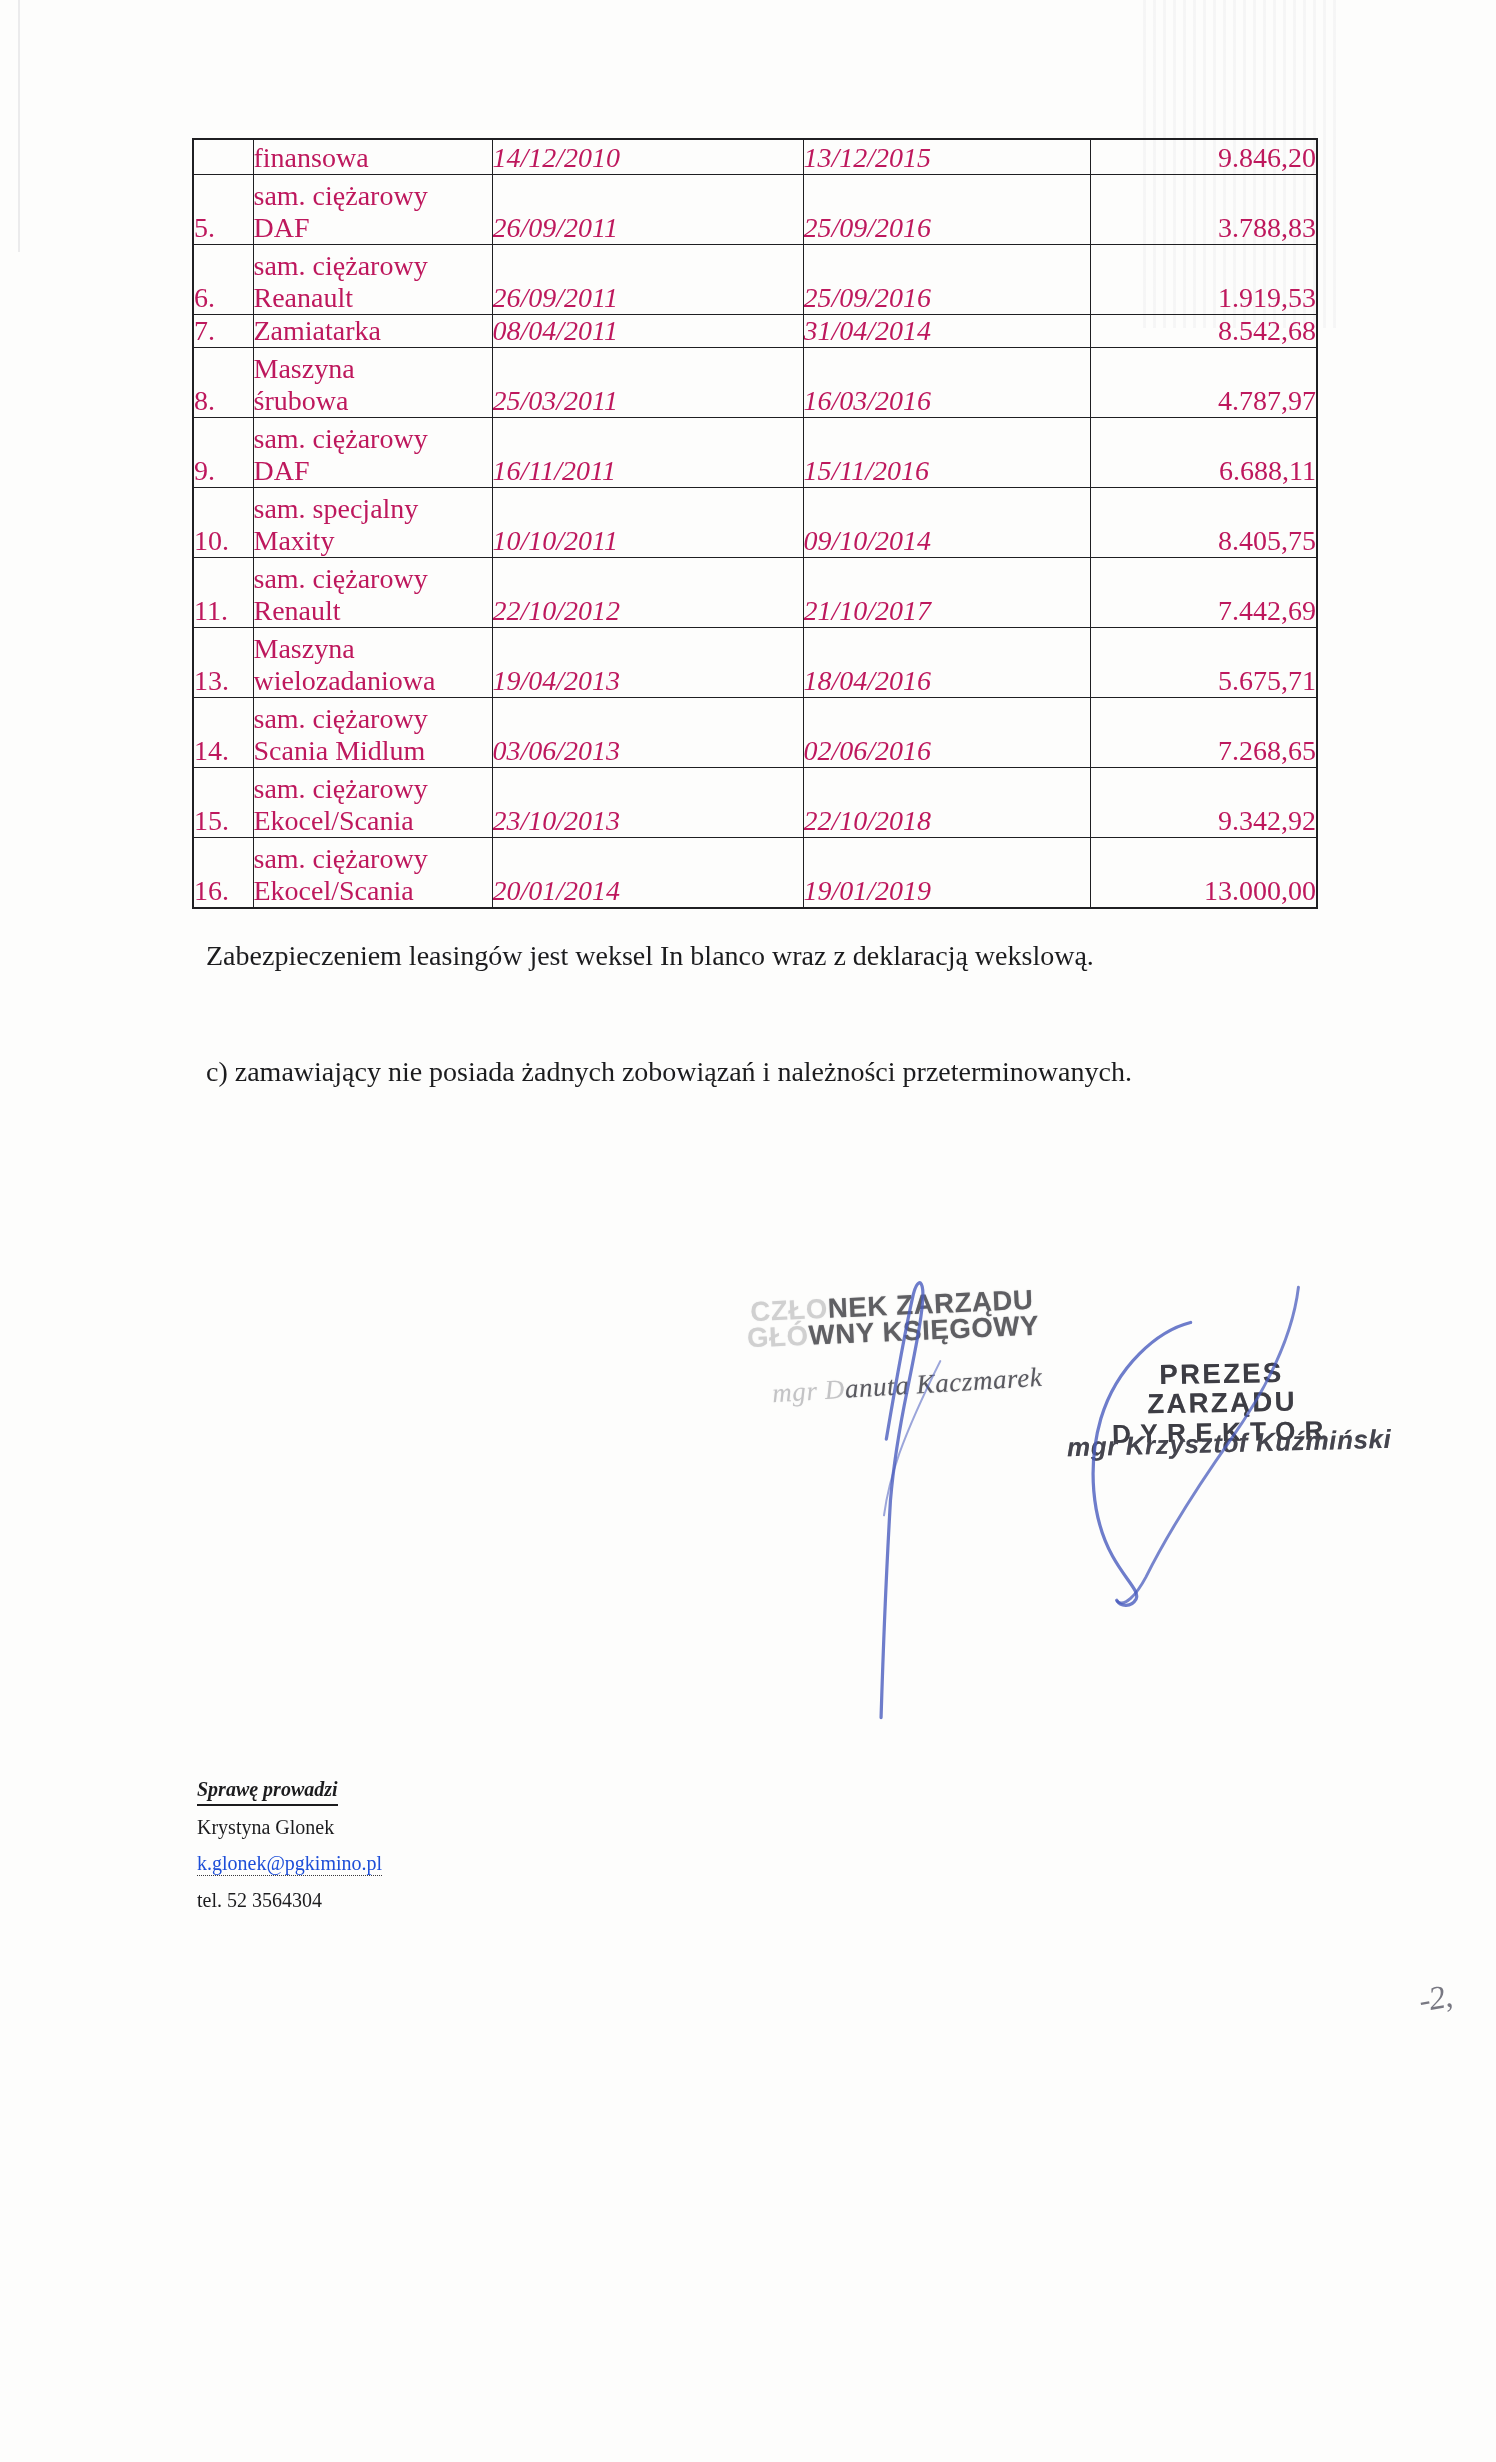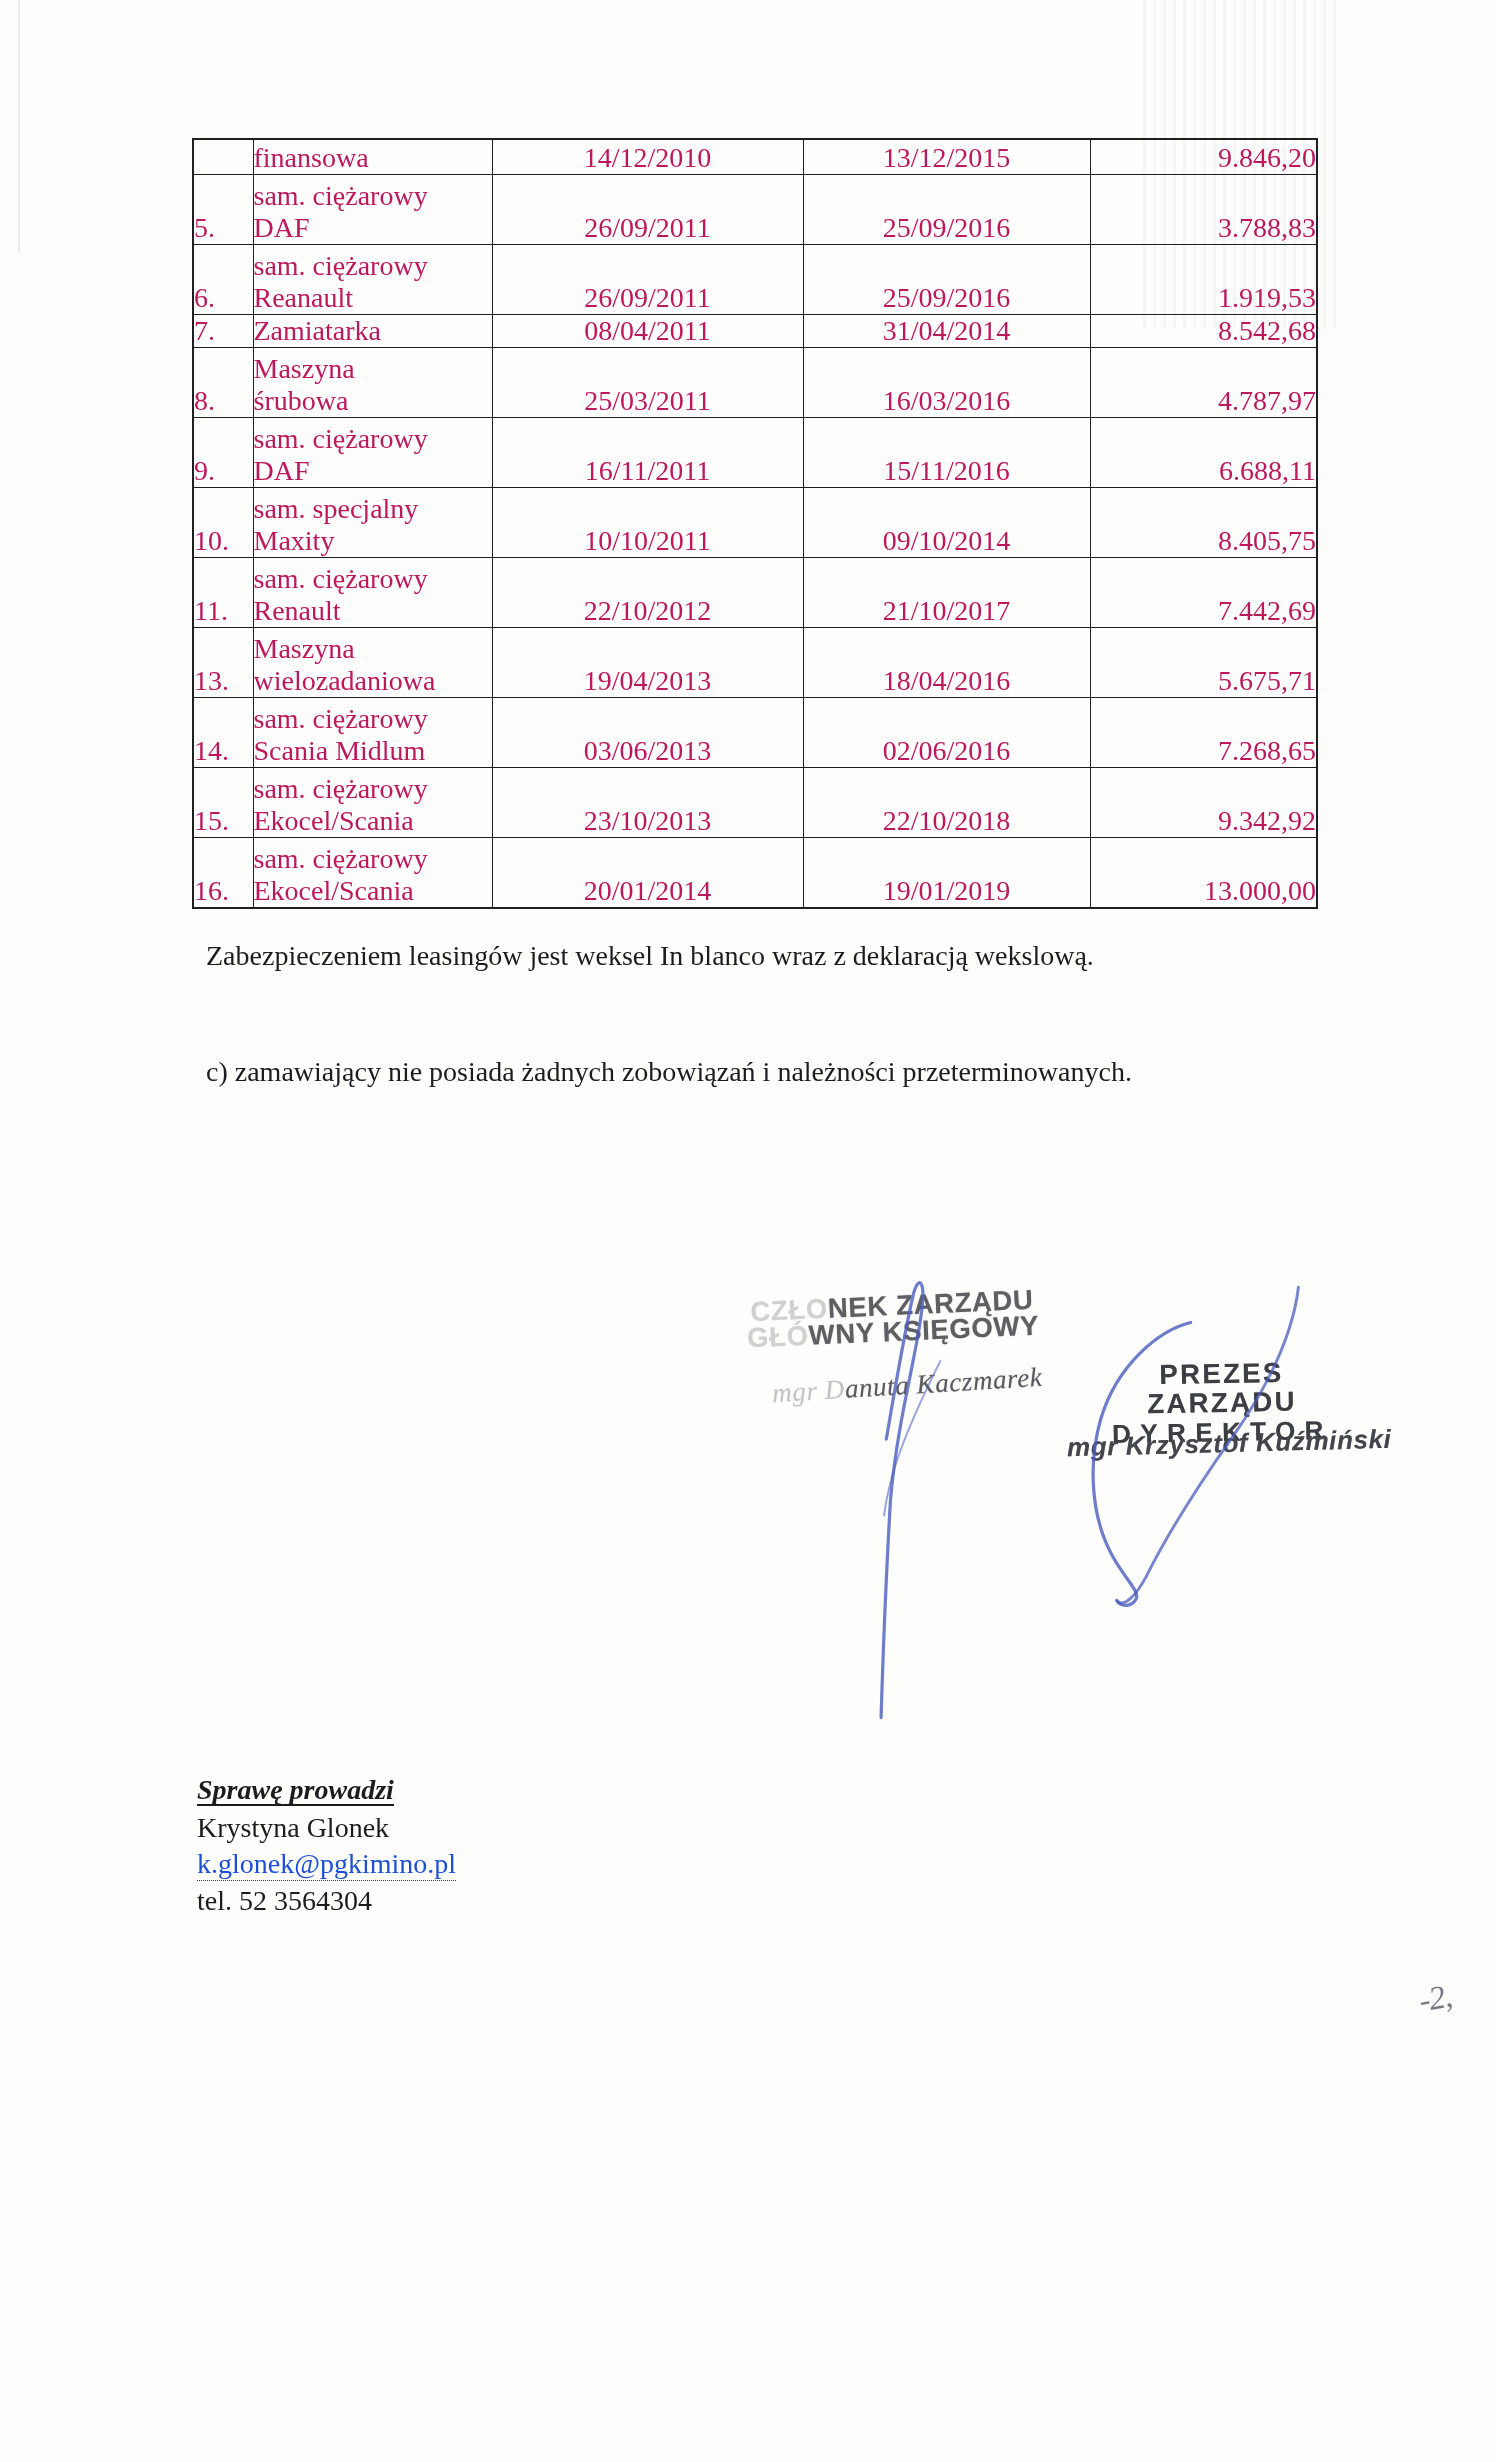--- a/index.html
+++ b/index.html
@@ -23,21 +23,21 @@
   }
   table.leasing td{border:1.8px solid #1f1f22;padding:0;vertical-align:bottom;overflow:hidden;}
   table.leasing{border:2.3px solid #1f1f22;}
   tr.row-partial td{height:34px;}
   tr.row-one td{height:32px;}
   tr.row-two td{height:69px;}
   td.lp-cell{vertical-align:top;padding:1.2px 0 0 13px;}
   td.name-cell{padding:1.2px 3.5px 2.3px 15.2px;}
   .name-wrap{display:flex;flex-direction:column;justify-content:space-between;}
   tr.row-two .name-wrap{height:64px;}
-  td.date-cell{text-align:center;padding-bottom:3.5px;}
+  td.date-cell{padding-bottom:3.5px;font-style:italic;}
   td.amount-cell{text-align:right;padding:0 59px 3.5px 0;}
   
   .note{position:absolute;left:206px;font-size:28px;white-space:nowrap;color:#1c1c1e;}
   .note-security{top:940px;}
   .note-c{top:1016px;margin-top:40px;}
   
   .stamp-left{
     position:absolute;left:740px;top:1293px;width:305px;
     text-align:center;transform:rotate(-2.5deg);
     font-family:"Liberation Sans","DejaVu Sans",sans-serif;
@@ -64,21 +64,21 @@
   .stamp-name-right{
     position:absolute;left:1067px;top:1428px;
     font-family:"Liberation Sans","DejaVu Sans",sans-serif;
     font-weight:bold;font-style:italic;font-size:26px;letter-spacing:0.6px;
     color:#45454e;transform:rotate(-1.5deg);
     text-shadow:0 0 0.6px rgba(69,69,78,.5);
   }
   
   svg.signatures{position:absolute;left:0;top:0;pointer-events:none;}
   
-  .footer{position:absolute;left:197px;top:1776px;font-size:28px;line-height:27.6px;color:#1c1c1e;}
+  .footer{position:absolute;left:197px;top:1776px;font-size:20px;line-height:27.6px;color:#1c1c1e;}
   .f-lead{font-weight:bold;font-style:italic;display:inline-block;
     border-bottom:2.9px solid #1c1c1e;padding-bottom:0.6px;margin-bottom:7.6px;}
   .f-person{margin-bottom:8.8px;}
   .f-email a{color:#1d4ed8;text-decoration:none;border-bottom:1.8px dotted #3a3a3e;padding-bottom:1.2px;}
   .f-email{margin-bottom:8.8px;}
   
   .page-mark{
     position:absolute;left:1419px;top:1980px;
     font-style:italic;font-size:33px;color:#787882;
     transform:rotate(-10deg);letter-spacing:-1.2px;

